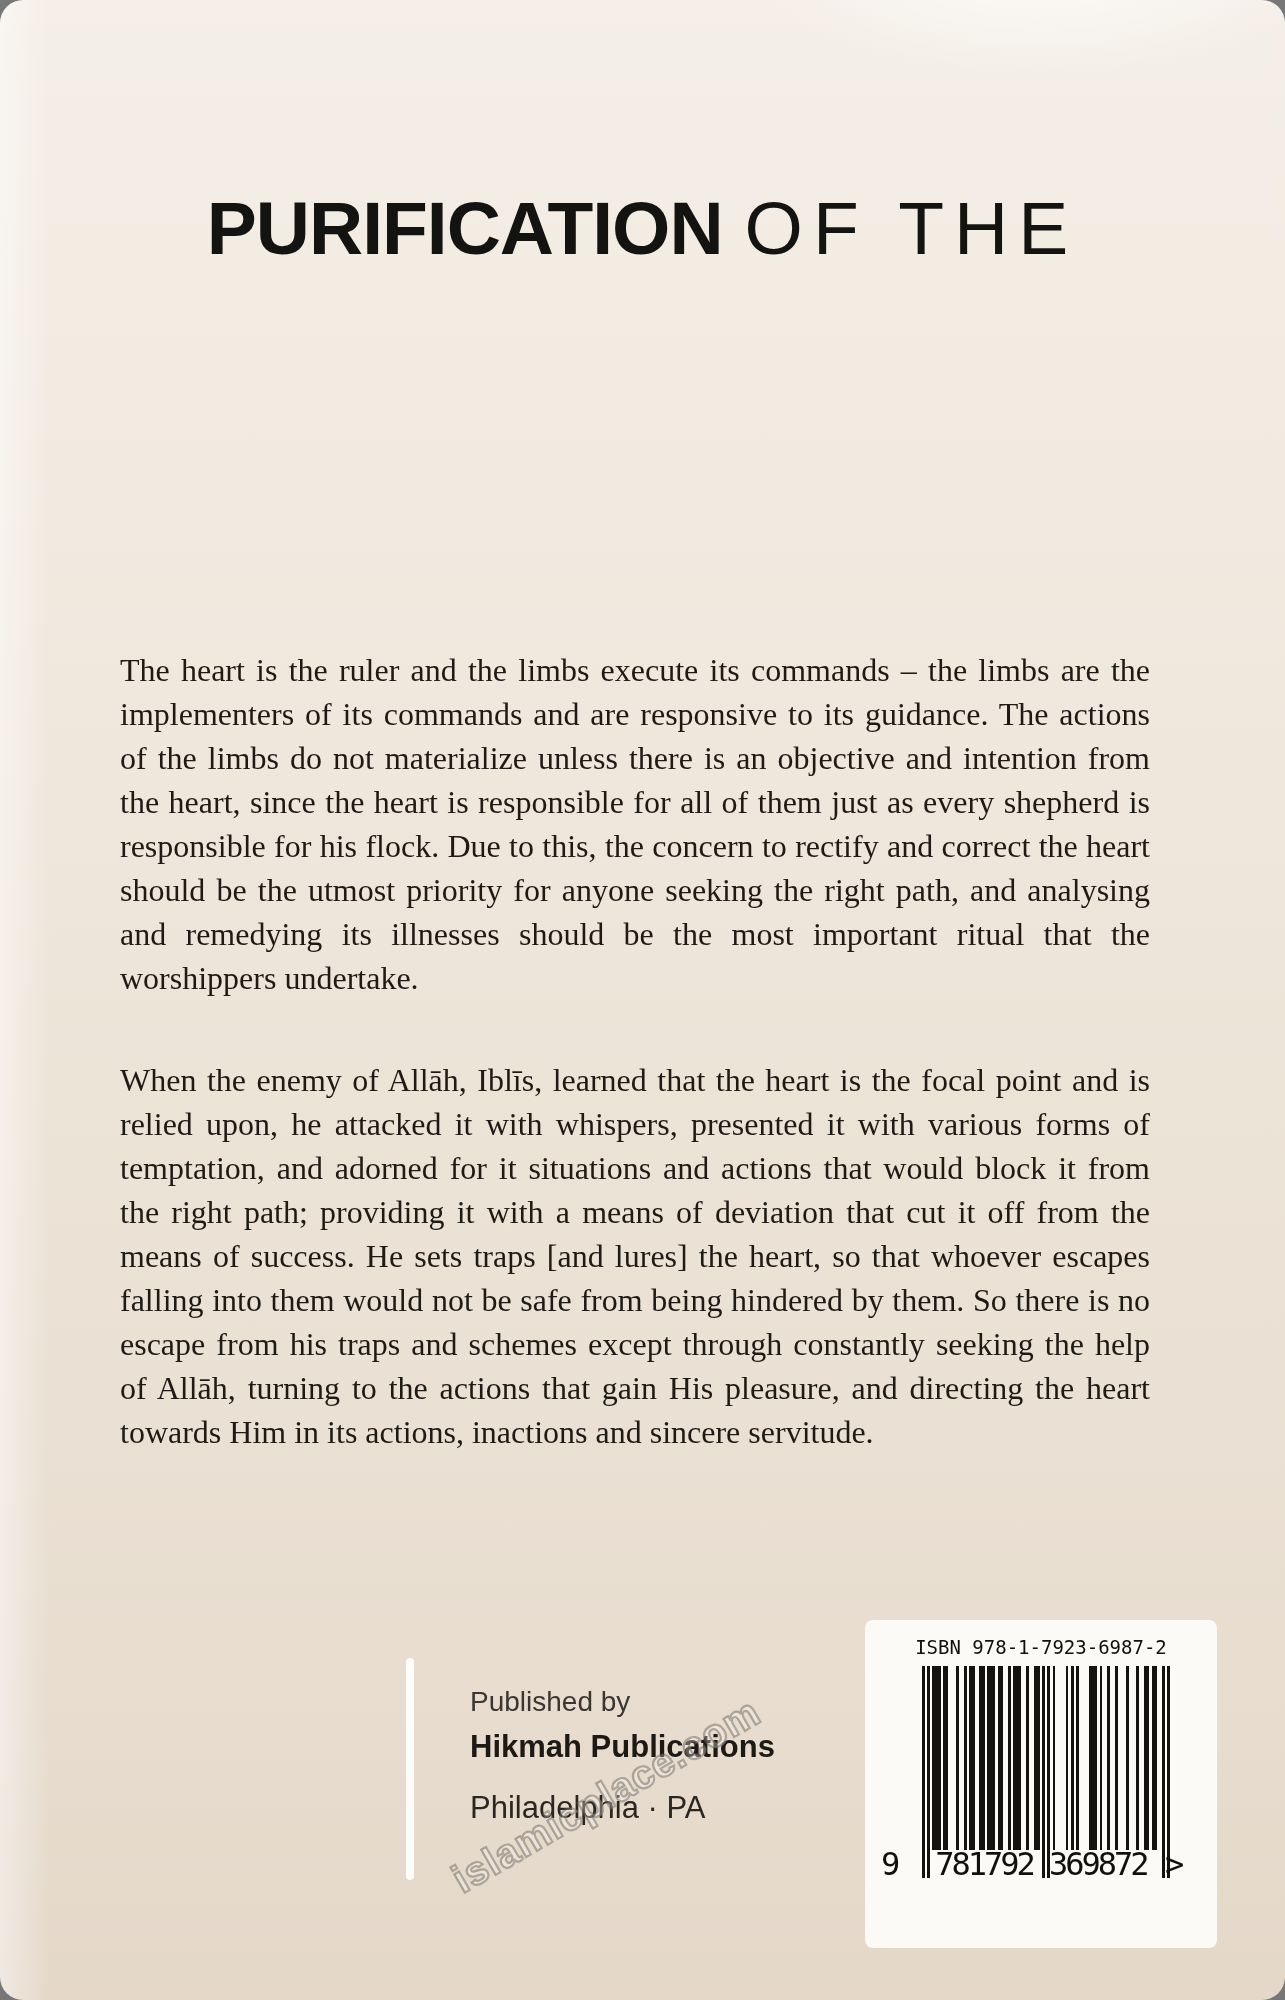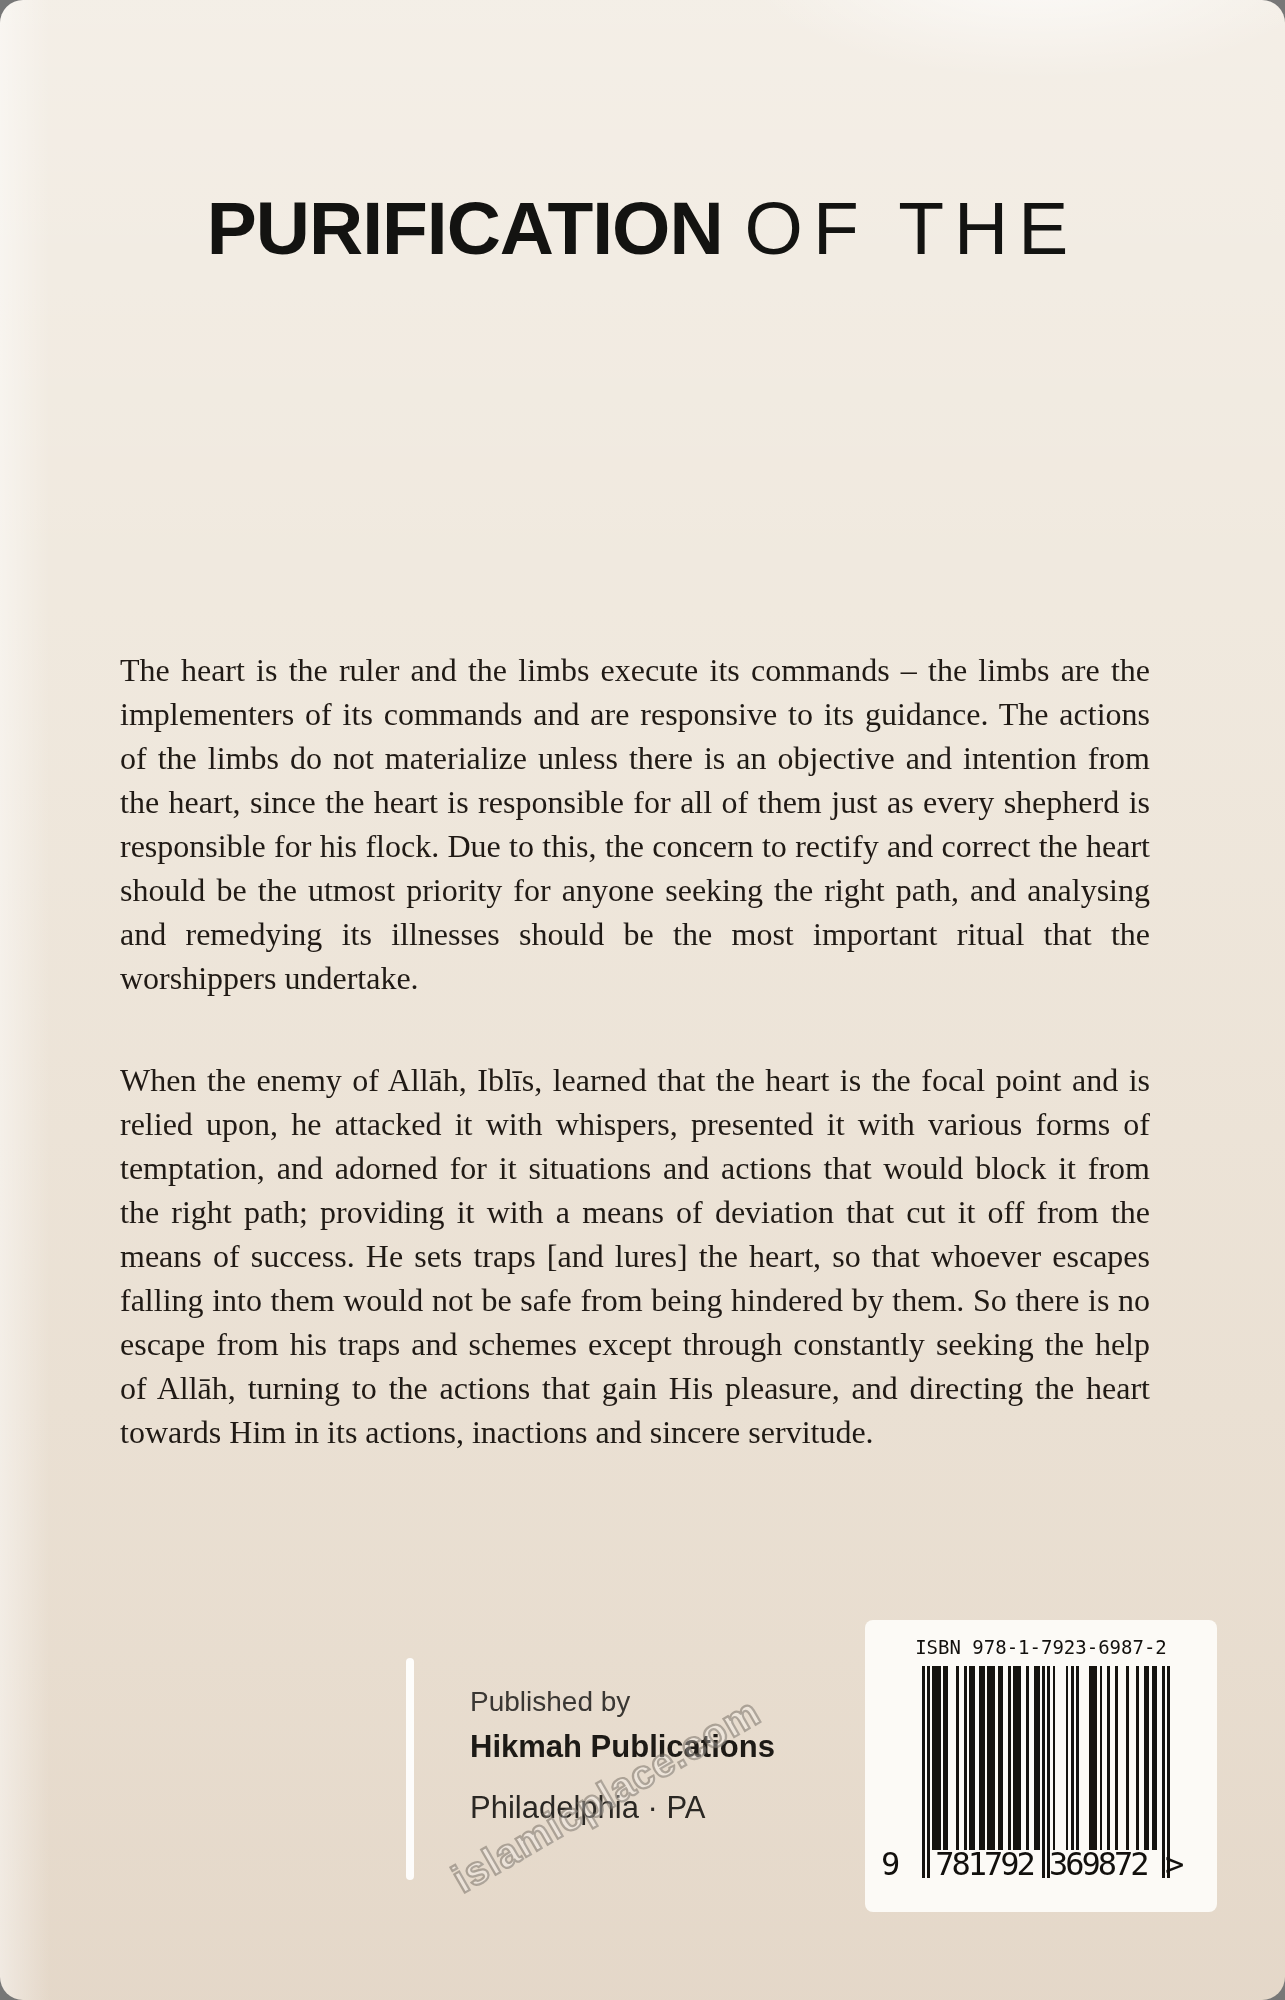--- a/index.html
+++ b/index.html
@@ -67,21 +67,21 @@
     display:flex;align-items:center;justify-content:center;
     transform:rotate(-30deg);
     font-weight:700;font-size:40px;letter-spacing:1px;
     color:rgba(240,234,226,0.08);
     -webkit-text-stroke:2.2px rgba(112,104,94,0.5);
     text-shadow:1px 1px 0 rgba(255,255,255,.25);
     pointer-events:none;white-space:nowrap;
   }
   
   .barcode-box{
-    position:absolute;left:865px;top:1620px;width:352px;height:292px;
+    position:absolute;left:865px;top:1620px;width:352px;height:328px;
     background:#fcfaf6;border-radius:8px;
   }
   .isbn-label{
     position:absolute;top:16px;left:0;width:100%;text-align:center;
     font-family:"DejaVu Sans Mono",monospace;font-size:19px;letter-spacing:0px;color:#12100d;
     white-space:nowrap;
   }
   .ean-bars{position:absolute;left:57px;top:46px;width:248px;height:212px;}
   .ean-bar{position:absolute;top:0;background:#15130f;}
   .ean-digit{

